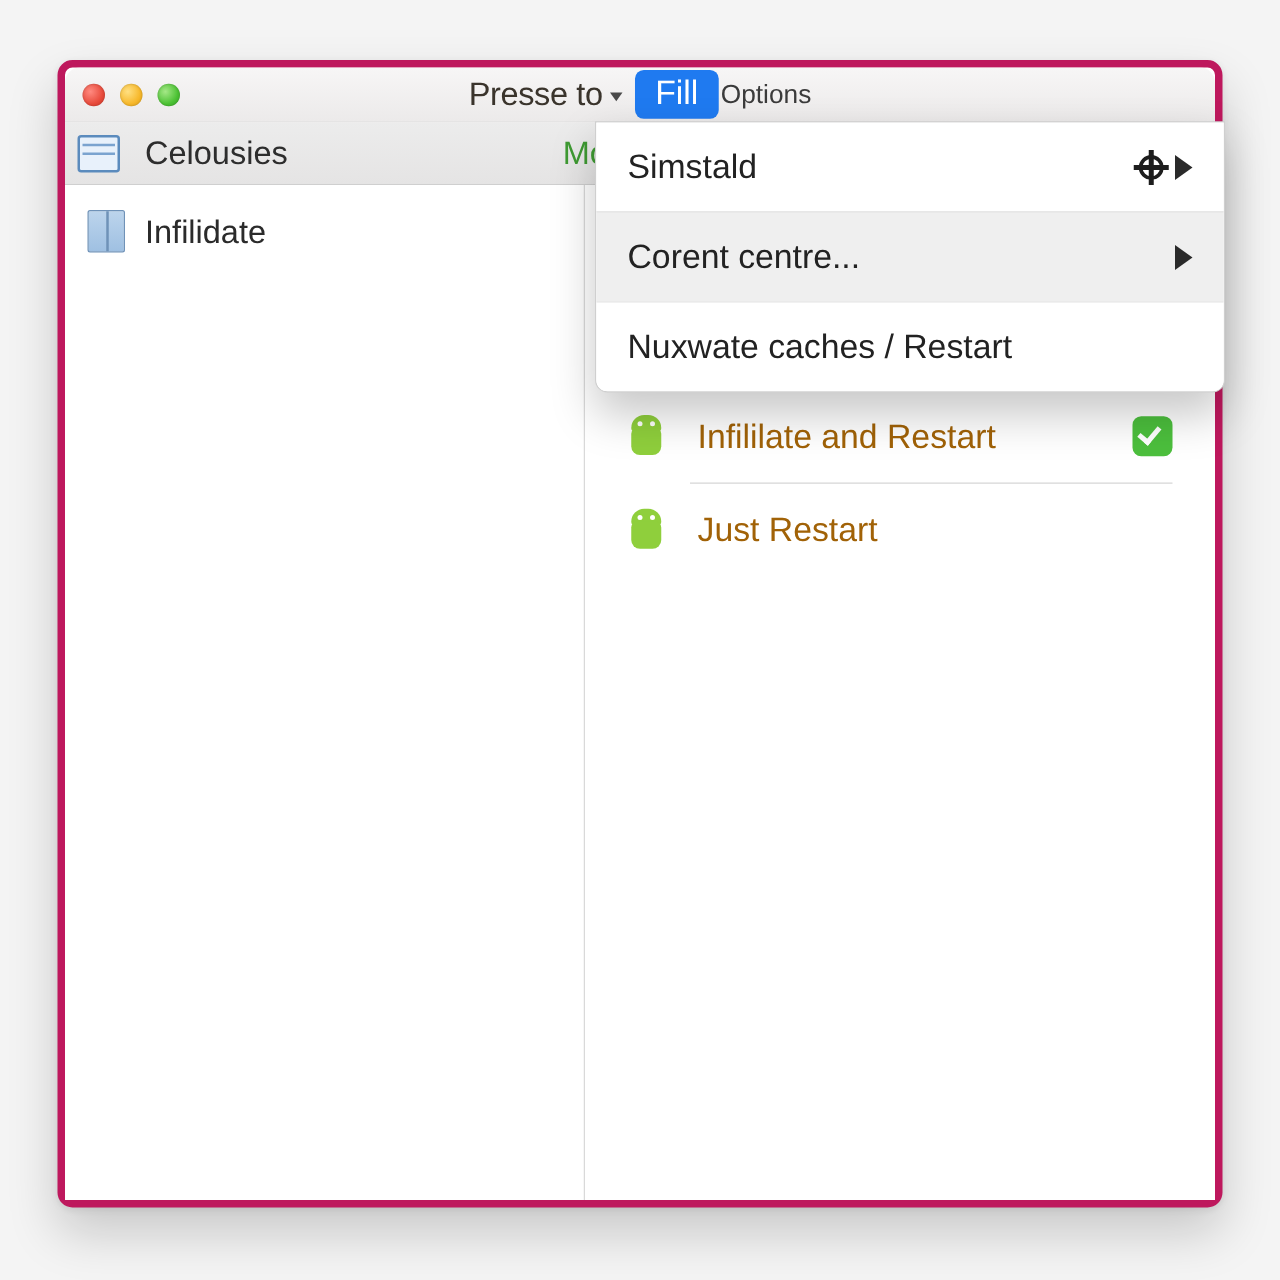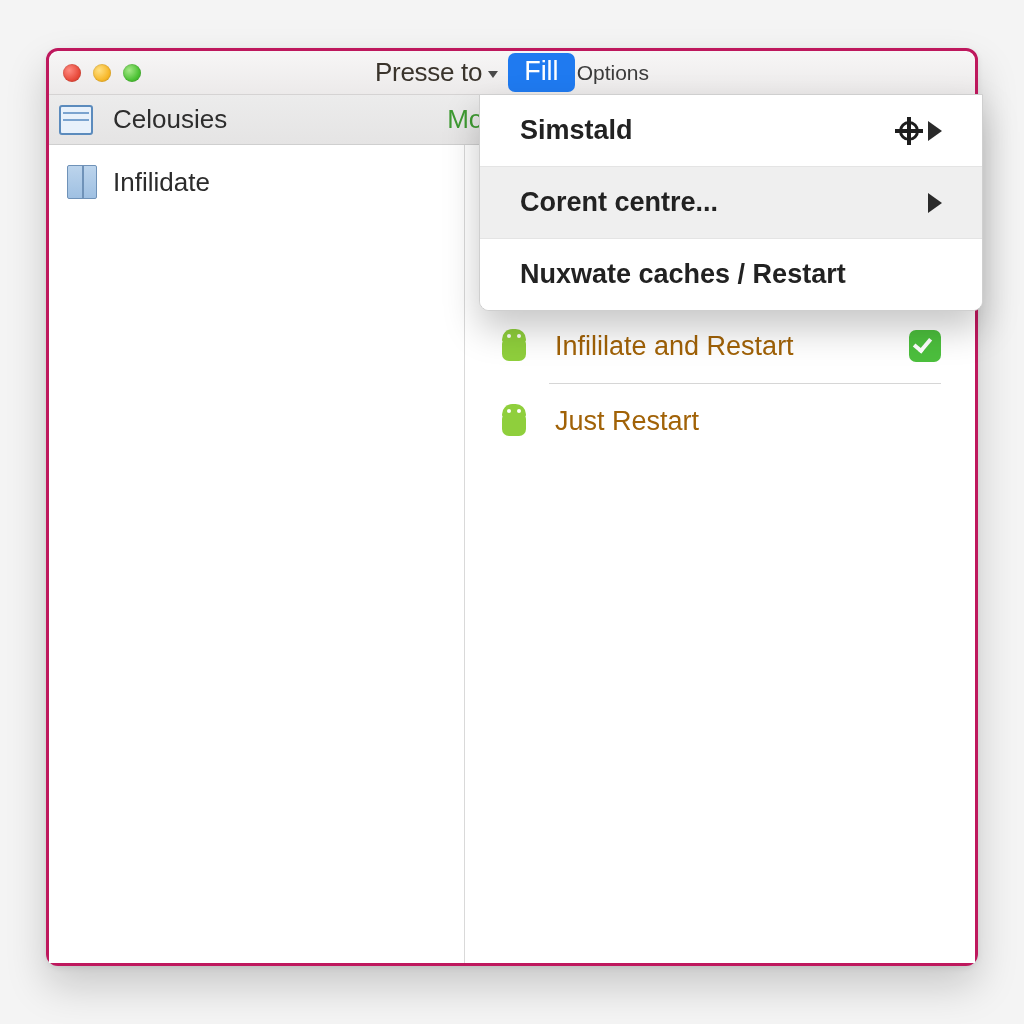--- a/index.html
+++ b/index.html
@@ -14,21 +14,21 @@
     padding-top: 48px;
   }
   .window {
     width: 932px;
     height: 918px;
     background: #ffffff;
     border-radius: 12px;
     box-shadow: 0 20px 40px rgba(0,0,0,0.18), 0 2px 6px rgba(0,0,0,0.08);
     overflow: visible;
     position: relative;
-    border: 3px solid #be185d;
+    border: 6px solid #be185d;
   }
   .titlebar {
     height: 44px;
     background: linear-gradient(#f7f6f6, #eceaea);
     border-top-left-radius: 12px;
     border-top-right-radius: 12px;
     border-bottom: 1px solid #d5d3d3;
     display: flex;
     align-items: center;
     position: relative;
@@ -207,29 +207,28 @@
     right: -8px;
     width: 504px;
     background:#fff;
     border:1px solid #cfcfcf;
     border-radius: 0 0 10px 10px;
     box-shadow: 0 18px 36px rgba(0,0,0,0.22);
     overflow:hidden;
     z-index: 20;
   }
   .dd-item {
-    padding: 20px 40px;
+    padding: 20px 25px;
     font-size: 27px;
     color:#222;
     display:flex;
     align-items:center;
     justify-content: space-between;
     border-top:1px solid #e4e4e4;
     background:#fff;
-    font-weight:bold;
   }
   .dd-item:first-child{ border-top:none; }
   .dd-item.gray { background:#efefef; }
   .dd-item.selected {
     background:#1f7af0;
     color:#fff;
     border-top-color:#1f7af0;
   }
   .dd-arrow {
     width:0;height:0;

